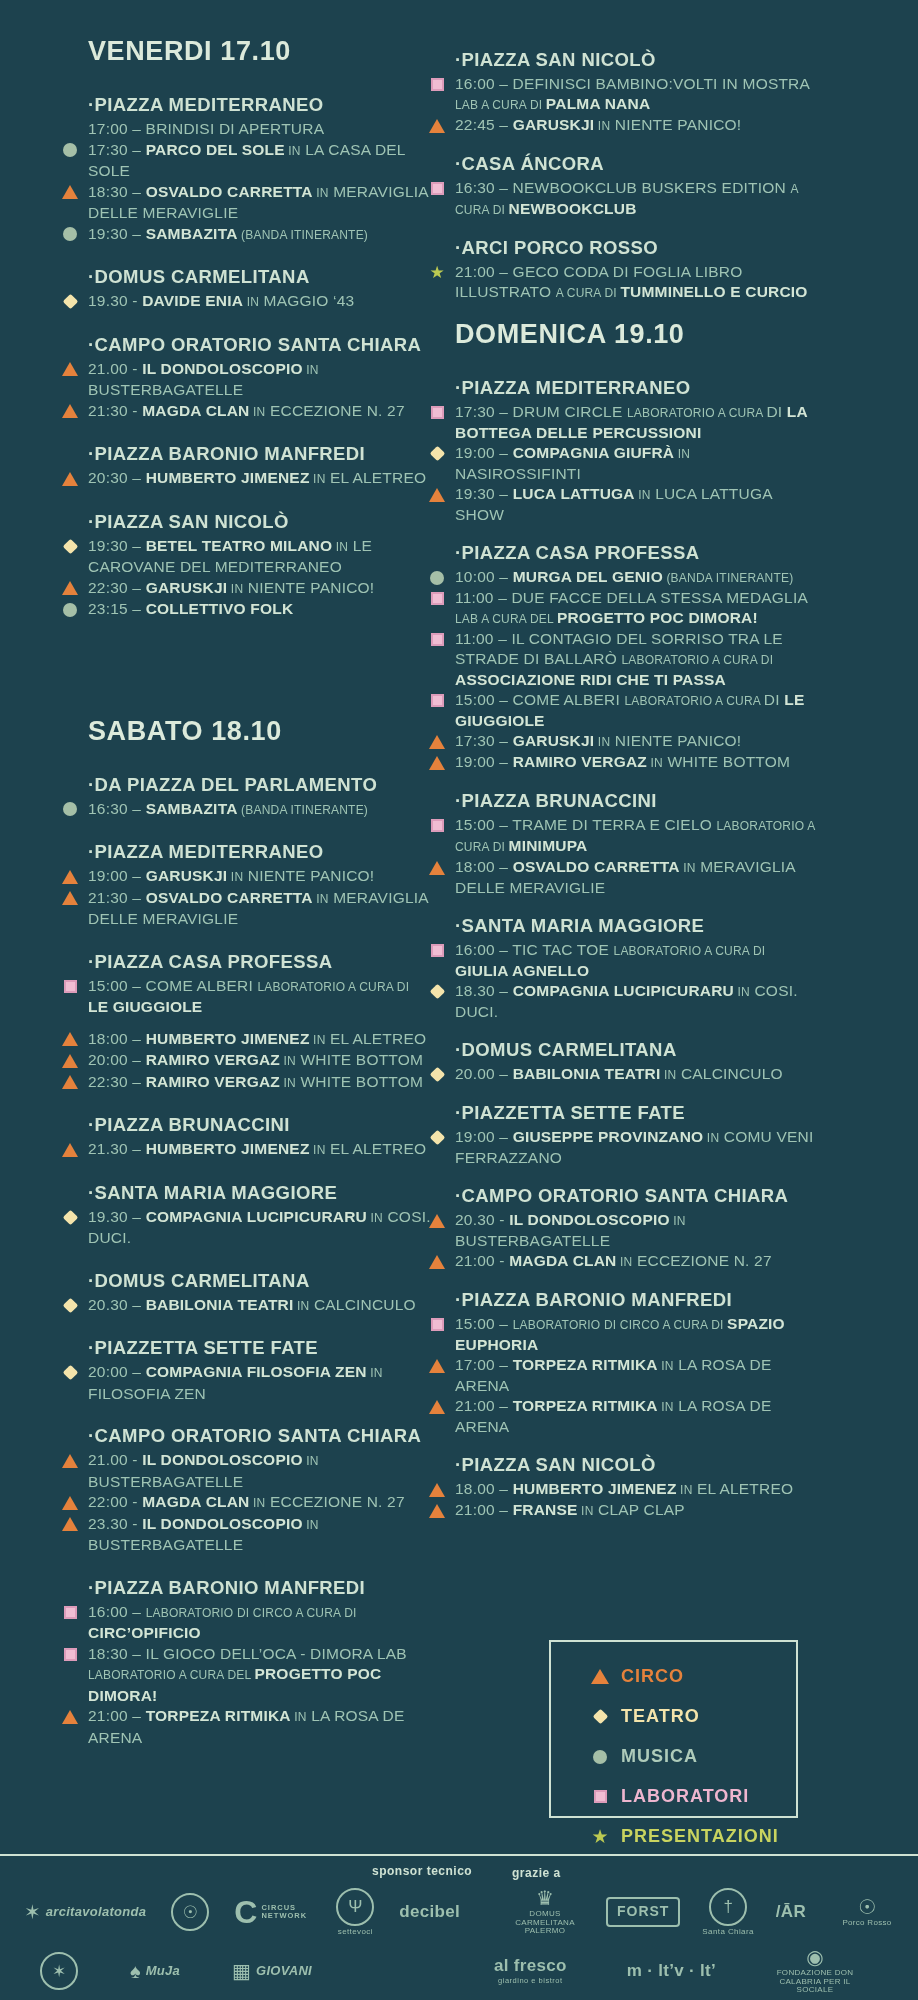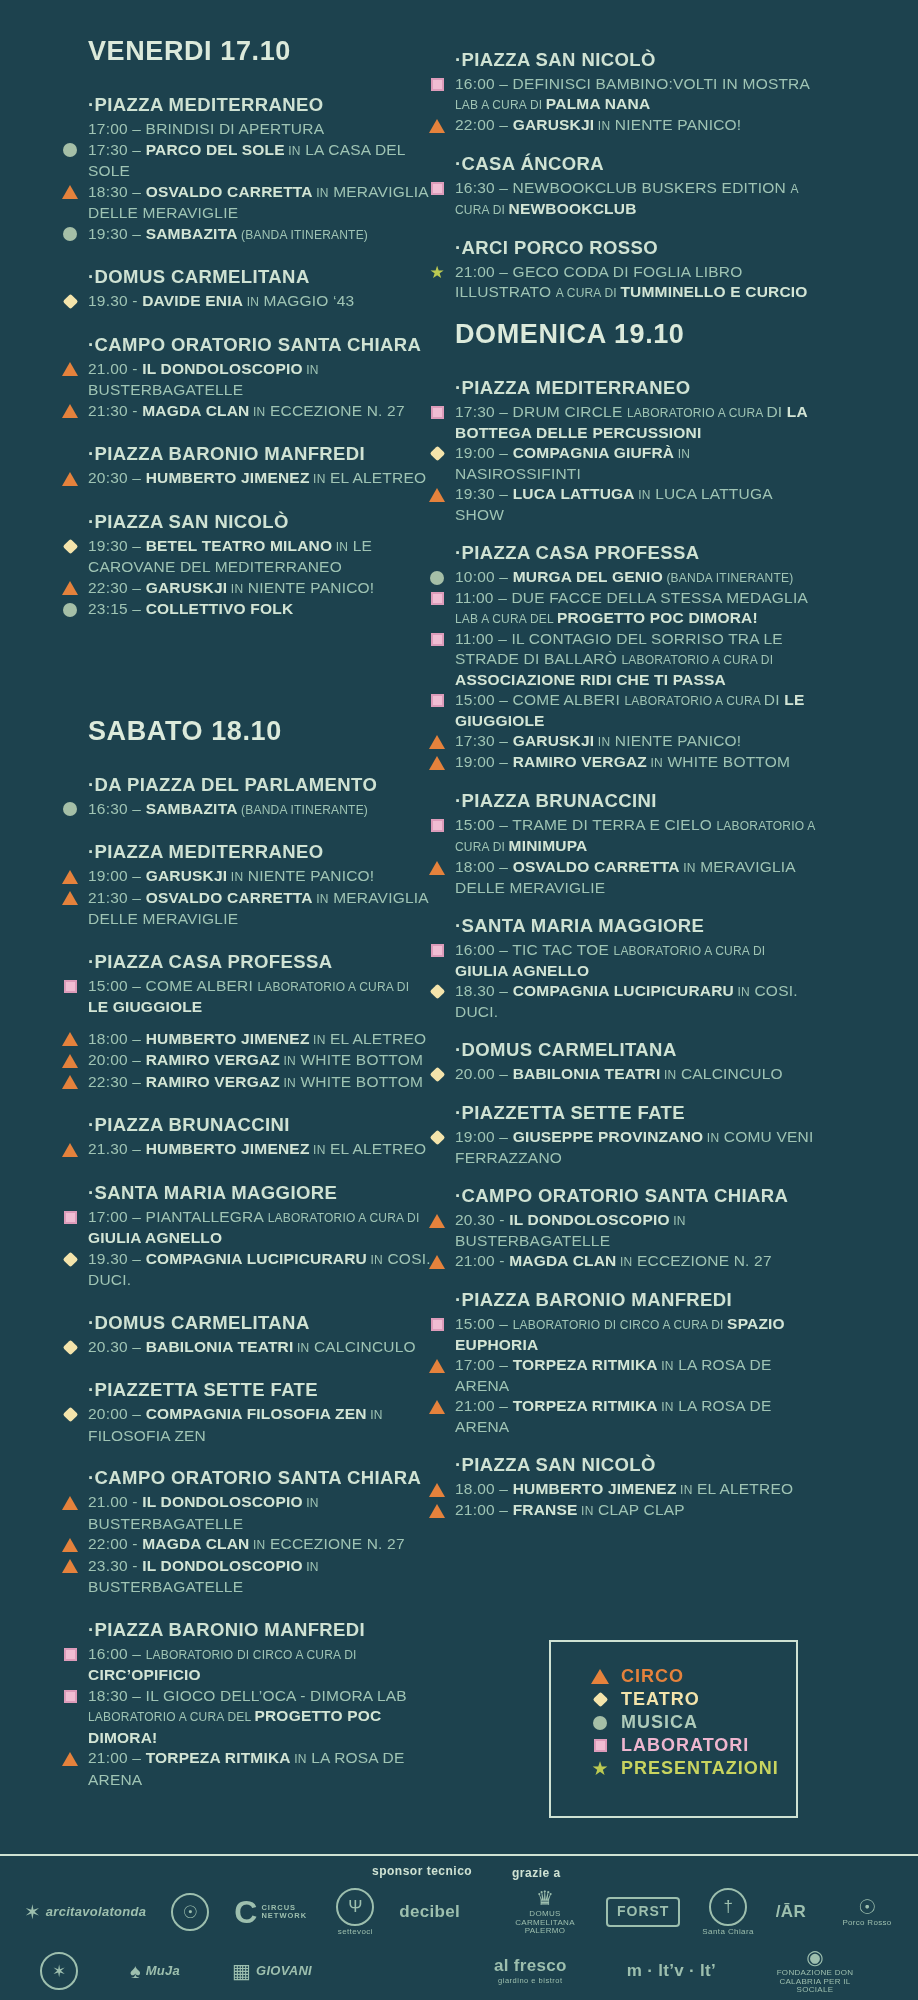--- a/index.html
+++ b/index.html
@@ -25,21 +25,21 @@
   .event-icon{position:absolute;left:-28px;top:2px;width:20px;height:17px;display:flex;align-items:center;justify-content:center;}
   .legend-icon{width:26px;height:20px;display:flex;align-items:center;justify-content:center;flex:0 0 26px;}
   .icon-circo{width:0;height:0;border-left:8px solid transparent;border-right:8px solid transparent;border-bottom:14px solid #e5823c;}
   .icon-teatro{width:11px;height:11px;background:#f4e4ab;transform:rotate(45deg);border-radius:2px;}
   .icon-musica{width:14px;height:14px;border-radius:50%;background:#a5bfa7;}
   .icon-laboratori{width:13px;height:13px;background:#f0bdd3;box-shadow:inset 0 0 0 2px #dd9cba;}
   .icon-presentazioni{color:#bcca52;font-size:17px;line-height:1;font-weight:bold;}
   .legend-icon .icon-circo{border-left-width:9px;border-right-width:9px;border-bottom-width:15px;}
   .legend-icon .icon-presentazioni{font-size:19px;}
   .legend-box{position:absolute;left:549px;top:1640px;width:249px;height:178px;border:2px solid #cfe2d3;box-sizing:border-box;}
-  .legend-items{padding:24px 0 0 36px;display:flex;flex-direction:column;gap:2px;}
+  .legend-items{padding:24px 0 0 36px;display:flex;flex-direction:column;gap:19px;}
   .legend-item{display:flex;align-items:center;gap:8px;height:21px;}
   .legend-label{font-size:18px;font-weight:bold;letter-spacing:1px;}
   .divider{position:absolute;left:0;top:1854px;width:918px;height:2px;background:#cfe2d3;}
   .footer-label{position:absolute;font-size:12px;font-weight:bold;color:#cfe2d3;letter-spacing:.5px;}
   .sponsor-label{left:372px;top:1864px;}
   .thanks-label{left:512px;top:1866px;}
   .logo-group{position:absolute;display:flex;justify-content:space-between;align-items:center;}
   .group-row1-left{left:24px;top:1882px;width:436px;height:60px;}
   .group-row1-right{left:506px;top:1882px;width:400px;height:60px;}
   .group-row2-left{left:40px;top:1946px;width:272px;height:50px;}
@@ -205,26 +205,20 @@
             <span class="event-icon">
               <span class="shape icon-circo"></span>
             </span>
             <span class="event-text"><span class="seg-n">21.30 – </span><span class="seg-b">HUMBERTO JIMENEZ</span><span class="seg-sm"> IN</span><span class="seg-n"> EL ALETREO</span></span>
           </div>
         </section>
         <section class="venue-section">
           <div class="venue-name">·SANTA MARIA MAGGIORE</div>
           <div class="event-row">
             <span class="event-icon">
-              <span class="shape icon-laboratori"></span>
-            </span>
-            <span class="event-text"><span class="seg-n">17:00 – PIANTALLEGRA </span><span class="seg-sm">LABORATORIO A CURA DI </span><span class="seg-b">GIULIA AGNELLO</span></span>
-          </div>
-          <div class="event-row">
-            <span class="event-icon">
               <span class="shape icon-teatro"></span>
             </span>
             <span class="event-text"><span class="seg-n">19.30 – </span><span class="seg-b">COMPAGNIA LUCIPICURARU</span><span class="seg-sm"> IN</span><span class="seg-n"> COSI. DUCI.</span></span>
           </div>
         </section>
         <section class="venue-section">
           <div class="venue-name">·DOMUS CARMELITANA</div>
           <div class="event-row">
             <span class="event-icon">
               <span class="shape icon-teatro"></span>
@@ -290,21 +284,21 @@
           <div class="event-row">
             <span class="event-icon">
               <span class="shape icon-laboratori"></span>
             </span>
             <span class="event-text"><span class="seg-n">16:00 – DEFINISCI BAMBINO:VOLTI IN MOSTRA </span><span class="seg-sm">LAB A CURA DI </span><span class="seg-b">PALMA NANA</span></span>
           </div>
           <div class="event-row">
             <span class="event-icon">
               <span class="shape icon-circo"></span>
             </span>
-            <span class="event-text"><span class="seg-n">22:00 – </span><span class="seg-b">GARUSKJI</span><span class="seg-sm"> IN</span><span class="seg-n"> NIENTE PANICO!</span></span>
+            <span class="event-text"><span class="seg-n">22:45 – </span><span class="seg-b">GARUSKJI</span><span class="seg-sm"> IN</span><span class="seg-n"> NIENTE PANICO!</span></span>
           </div>
         </section>
         <section class="venue-section">
           <div class="venue-name">·CASA ÁNCORA</div>
           <div class="event-row">
             <span class="event-icon">
               <span class="shape icon-laboratori"></span>
             </span>
             <span class="event-text"><span class="seg-n">16:30 – NEWBOOKCLUB BUSKERS EDITION </span><span class="seg-sm">A CURA DI </span><span class="seg-b">NEWBOOKCLUB</span></span>
           </div>

